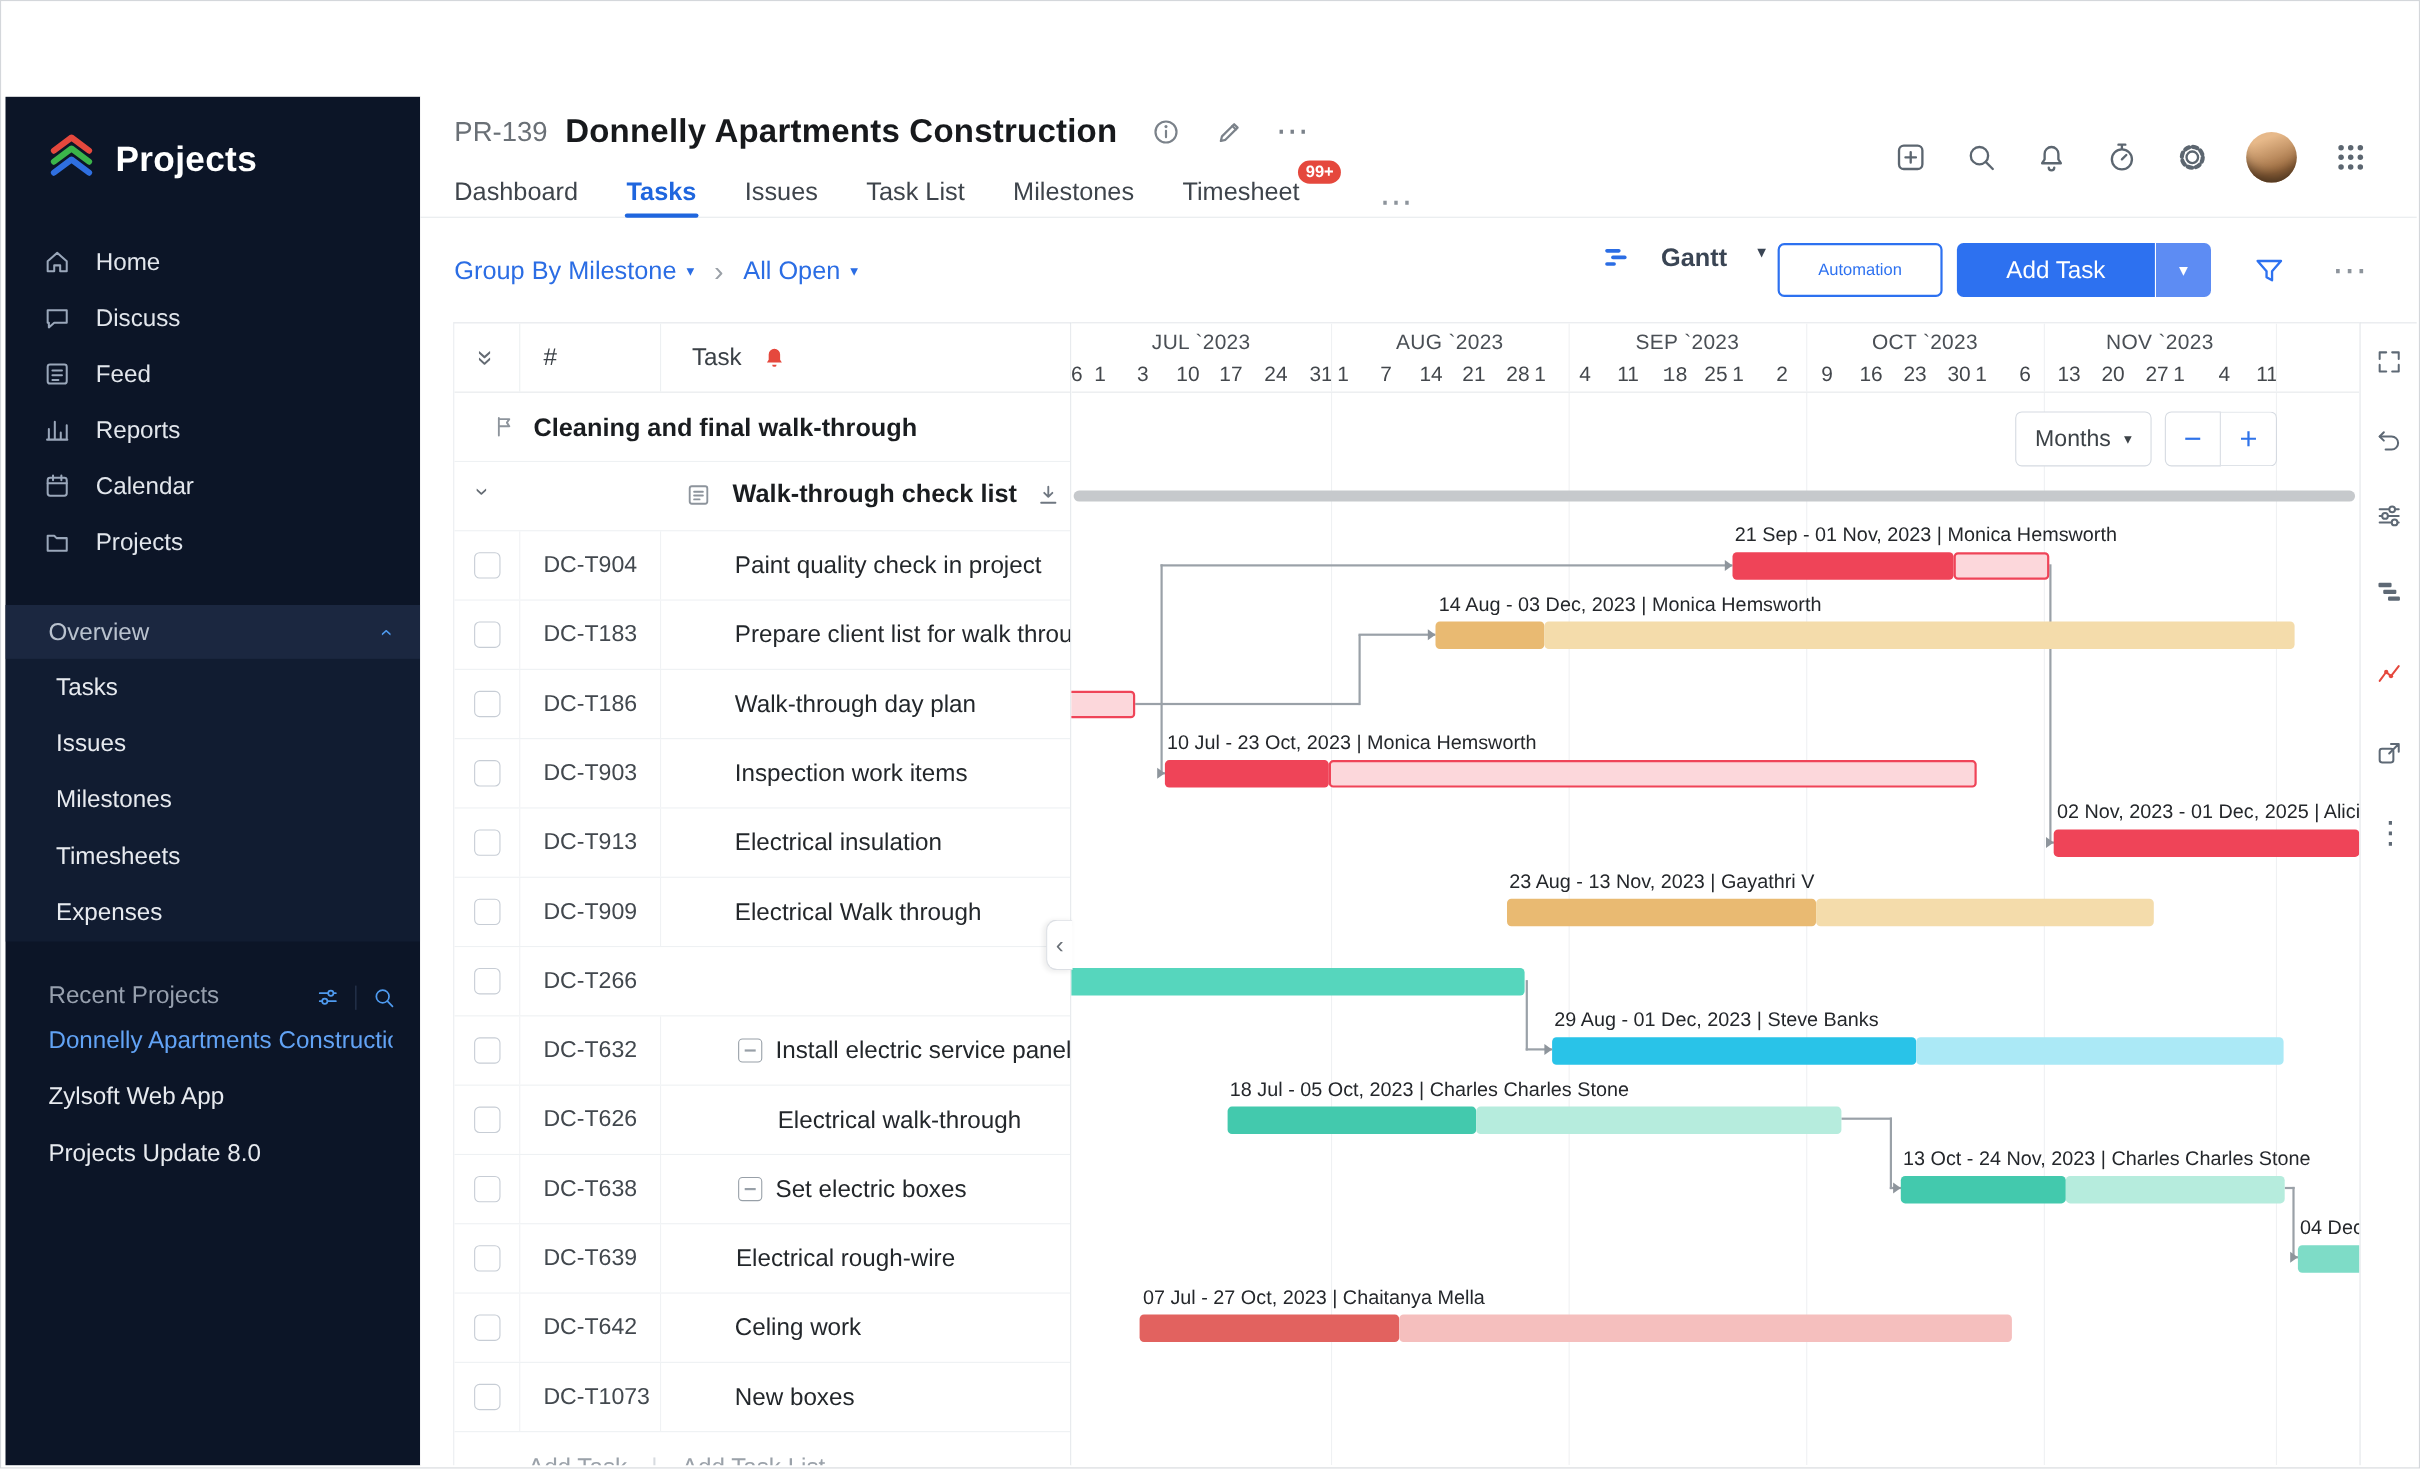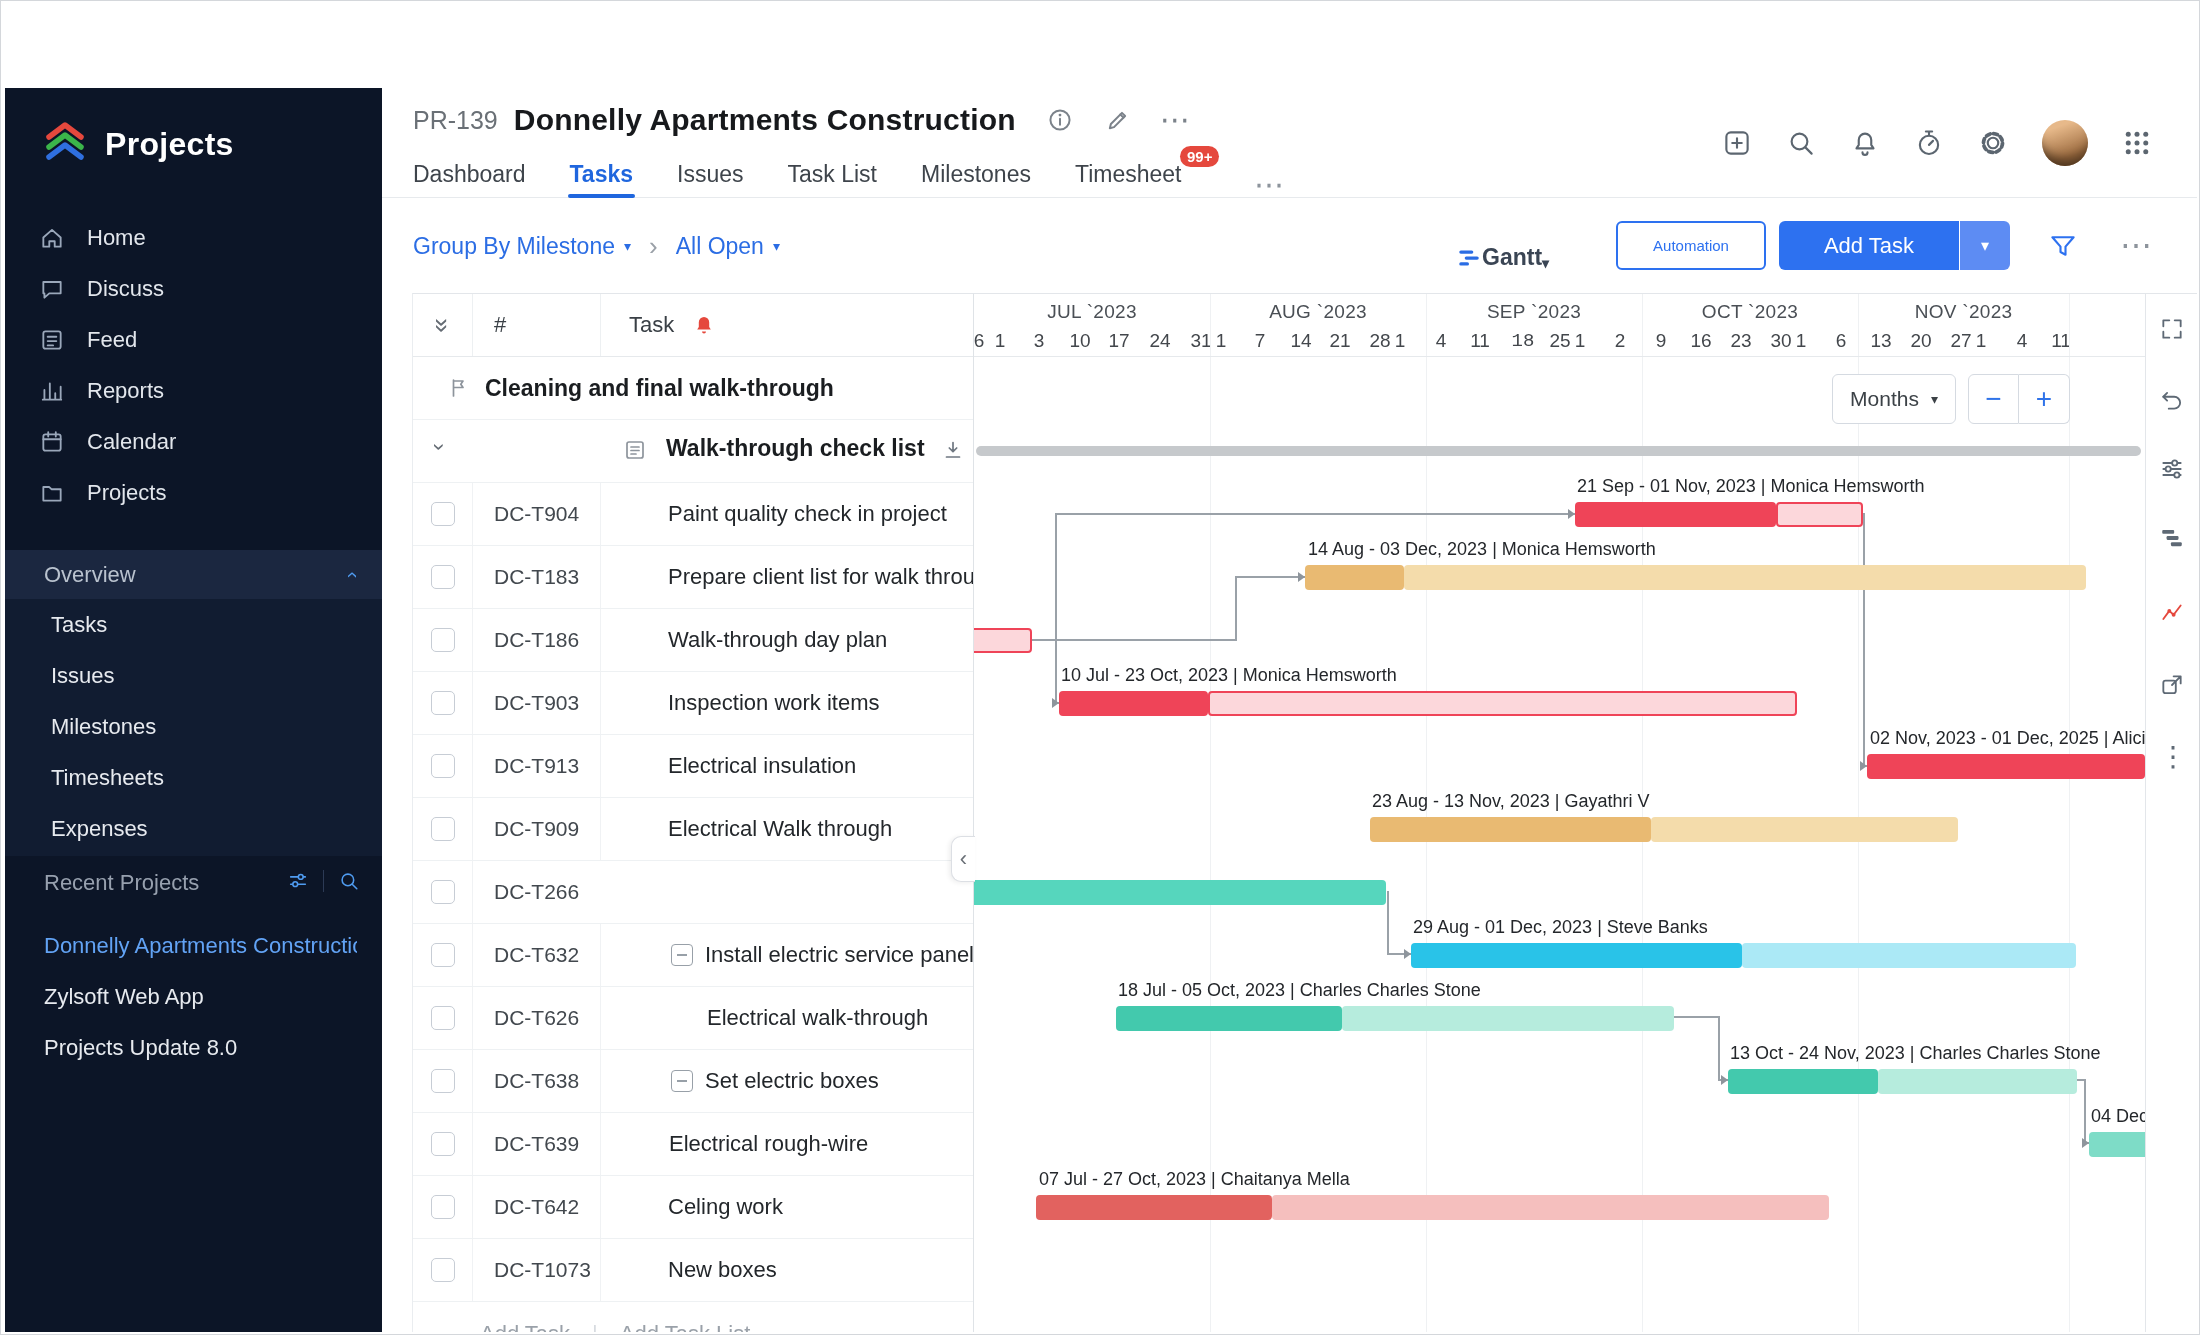--- a/index.html
+++ b/index.html
@@ -17,21 +17,21 @@
   .side-nav{position:absolute;left:0;top:124px;width:100%}
   .nav-item{display:flex;align-items:center;gap:22px;height:51px;padding-left:34px;font-size:22px;color:#e2e6ec;cursor:pointer}
   .nav-ic{width:26px;height:26px;color:#9aa7ba;display:inline-flex}
   .nav-ic svg,.ic svg{width:100%;height:100%}
   .ov-block{position:absolute;left:0;top:462px;width:100%;height:306px;background:#111c31}
   .ov-head{height:49px;display:flex;align-items:center;justify-content:space-between;
            padding:0 28px 0 39px;background:#1b2740;color:#b9c2ce;font-size:22px;cursor:pointer}
   .chev{display:inline-block;font-size:20px;line-height:1}
   .up{transform:rotate(-90deg)}.down{transform:rotate(90deg)}
   .ov-items .ov-item{height:51px;display:flex;align-items:center;padding-left:46px;font-size:22px;color:#e7eaef;cursor:pointer}
-  .recent-head{position:absolute;left:39px;right:22px;top:782px;height:48px;display:flex;align-items:flex-start;
+  .recent-head{position:absolute;left:39px;right:22px;top:782px;height:48px;display:flex;align-items:flex-end;
                justify-content:space-between;color:#97a0ae;font-size:22px}
   .recent-tools{display:flex;align-items:center;gap:14px;color:#4f9bf0}
   .recent-tools .ic{width:22px;height:22px;display:inline-flex}
   .recent-sep{width:1px;height:22px;background:#2c3a55}
   .recent-list{position:absolute;left:0;top:832px;width:100%}
   .rc-item{height:51px;display:flex;align-items:center;padding-left:39px;font-size:22px;color:#e7eaef;
            white-space:nowrap;overflow:hidden;max-width:352px;cursor:pointer}
   .rc-item.active{color:#62a3f5}
   
   .main{position:absolute;left:381px;top:87px;width:1815px;height:1244px;background:#fff}
@@ -51,21 +51,21 @@
   .tab.active::after{content:"";position:absolute;left:-2px;right:-2px;bottom:0;height:4px;background:#1f66de;border-radius:2px}
   .tab-badge{position:absolute;right:-38px;top:-4px;background:#e5483d;color:#fff;font-size:15px;font-weight:700;
              padding:2px 7px;border-radius:11px}
   .tabs-more{color:#8d949c;font-size:30px;align-self:center;cursor:pointer;line-height:0}
   
   .toolbar{position:absolute;left:0;top:111px;width:100%;height:94px}
   .tb-left{position:absolute;left:31px;top:0;height:100%;display:flex;align-items:center;gap:18px;font-size:23px}
   .link-blue{color:#2b6de4;display:flex;align-items:center;gap:9px;cursor:pointer}
   .caret{font-size:14px}
   .sep{color:#9aa0a7;font-size:26px}
-  .gantt-switch{position:absolute;left:1074px;top:22px;height:50px;display:flex;align-items:flex-end;gap:0;
+  .gantt-switch{position:absolute;left:1074px;top:22px;height:50px;display:flex;align-items:flex-start;gap:28px;
                 font-size:23px;color:#3a4554;font-weight:600;cursor:pointer}
   .gantt-switch .ic{width:26px;height:26px;color:#2b6de4;display:inline-flex}
   .btn-outline{position:absolute;left:1234px;top:22px;width:150px;height:49px;border:2px solid #2d71f0;border-radius:6px;
                color:#2d71f0;font-size:15px;display:flex;align-items:center;justify-content:center;background:#fff;cursor:pointer}
   .btn-primary{position:absolute;left:1397px;top:22px;width:180px;height:49px;background:#2d71f0;border-radius:6px 0 0 6px;
                color:#fff;font-size:22px;display:flex;align-items:center;justify-content:center;cursor:pointer}
   .btn-caret{position:absolute;left:1578px;top:22px;width:50px;height:49px;background:#5d8cf3;border-radius:0 6px 6px 0;
              color:#fff;display:flex;align-items:center;justify-content:center;font-size:16px;cursor:pointer}
   .tb-filter{position:absolute;left:1666px;top:32px;width:30px;height:30px;color:#2d71f0;display:inline-flex;cursor:pointer}
   .tb-more{position:absolute;left:1738px;top:30px;color:#8d949c;font-size:32px;cursor:pointer;line-height:1}

